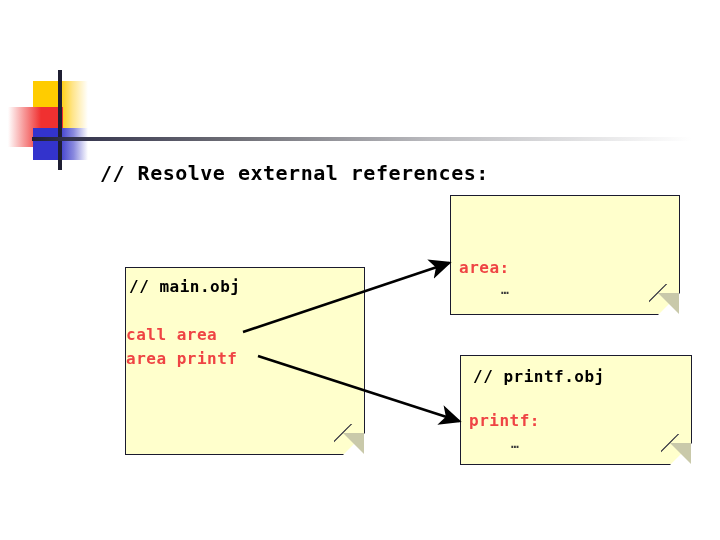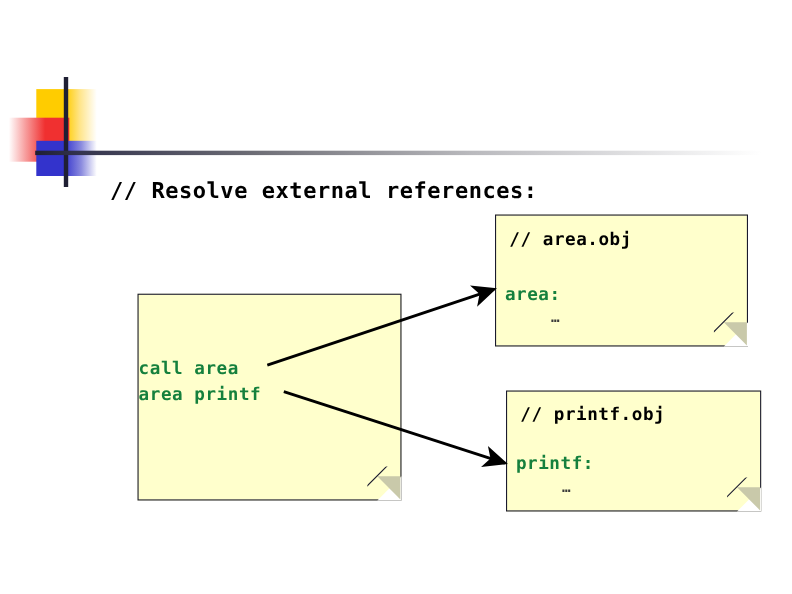--- a/index.html
+++ b/index.html
@@ -145,21 +145,21 @@
     font-weight: bold;
     color: #000000;
     letter-spacing: 0.5px;
     white-space: pre;
   }
   .note-sym {
     position: absolute;
     font-family: "DejaVu Sans Mono", monospace;
     font-size: 16px;
     font-weight: bold;
-    color: #15803d;
+    color: #ef4444;
     letter-spacing: 0.5px;
     white-space: pre;
   }
   .note-ellipsis {
     position: absolute;
     font-family: "DejaVu Sans Mono", monospace;
     font-size: 13px;
     font-weight: bold;
     color: #3a3a3a;
     letter-spacing: 0.5px;
@@ -191,29 +191,29 @@
     <div class="sq-red"></div>
     <div class="sq-blue"></div>
     <div class="line-v"></div>
   </div>
   <div class="line-h" style="left:32px; top:137px;"></div>
 
 
   <div class="comment-line">// Resolve external references:</div>
 
   <div class="note" id="note-area">
-    <div class="note-label" style="left:12px; top:12px;">// area.obj</div>
     <div class="note-sym" style="left:8px; top:62px;">area:</div>
     <div class="note-ellipsis" style="left:50px; top:86px;">…</div>
     <div class="fold"></div>
     <div class="fold-tri"></div>
     <div class="fold-edge"></div>
   </div>
 
   <div class="note" id="note-main">
+    <div class="note-label" style="left:3px; top:9px;">// main.obj</div>
     <div class="note-sym" style="left:0px; top:57px;">call area</div>
     <div class="note-sym" style="left:0px; top:81px;">area printf</div>
     <div class="fold"></div>
     <div class="fold-tri"></div>
     <div class="fold-edge"></div>
   </div>
 
   <div class="note" id="note-printf">
     <div class="note-label" style="left:12px; top:11px;">// printf.obj</div>
     <div class="note-sym" style="left:8px; top:55px;">printf:</div>

